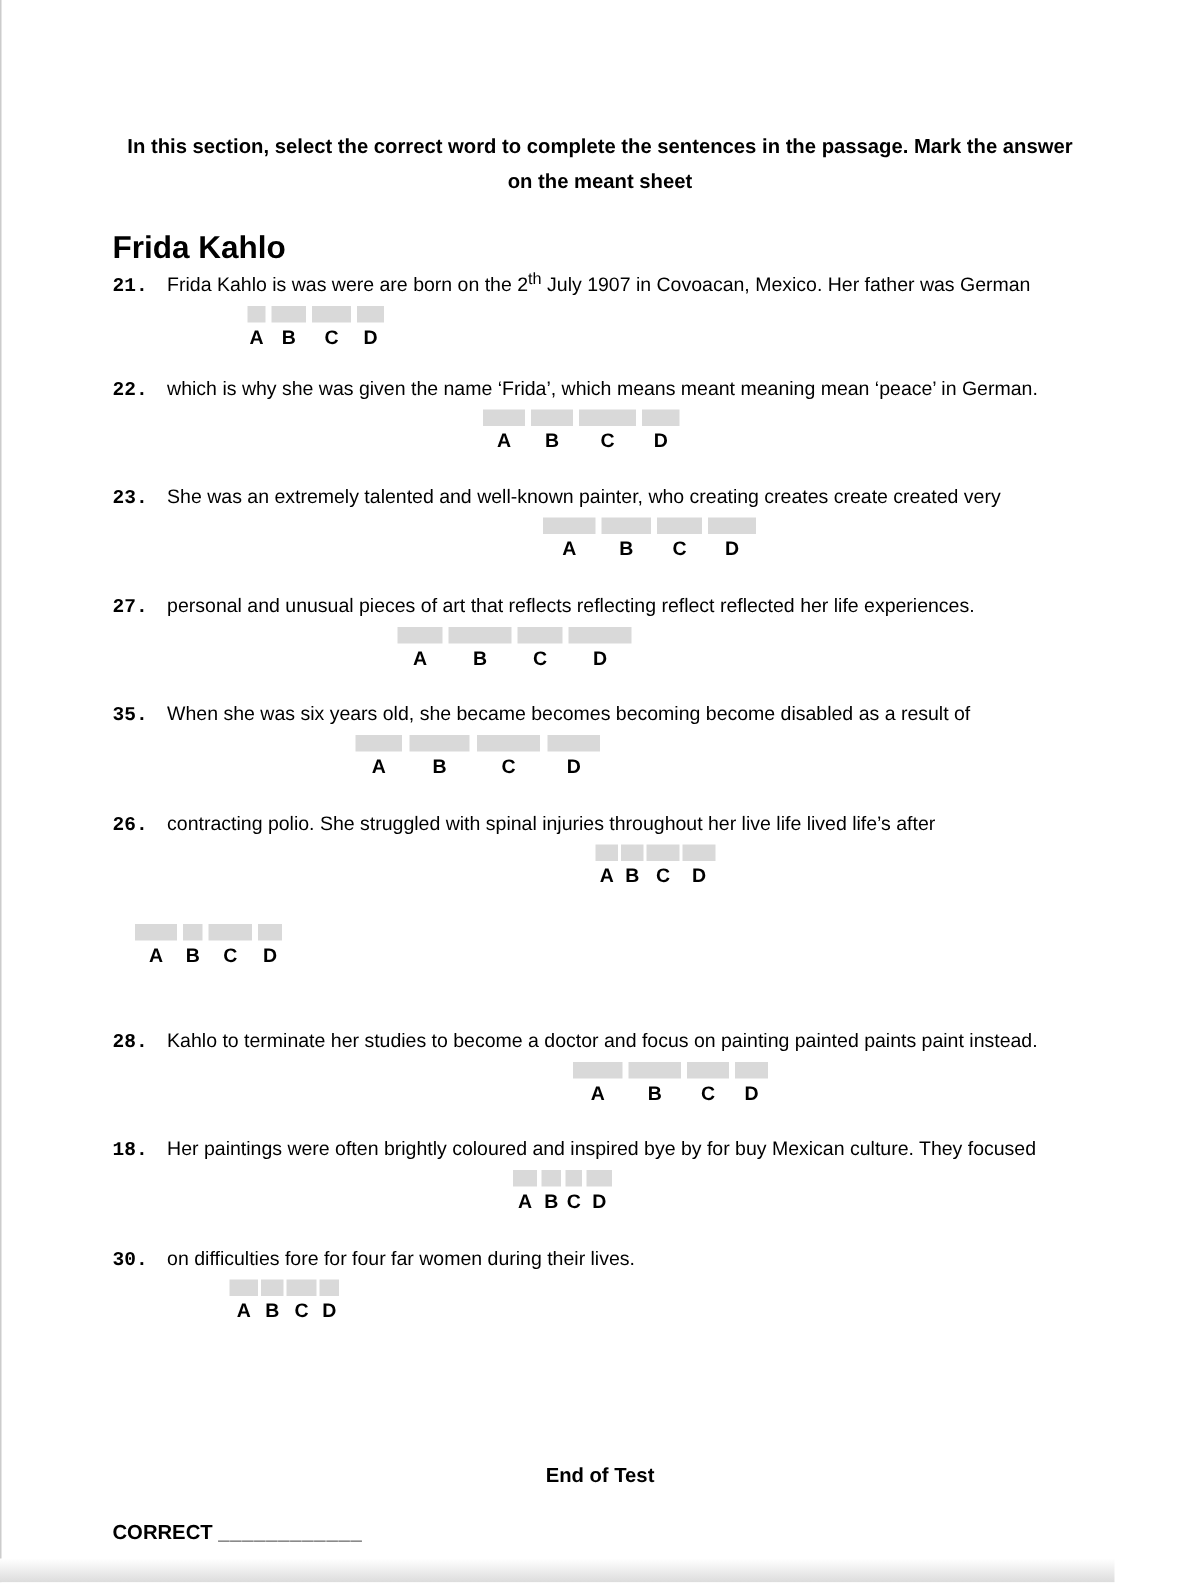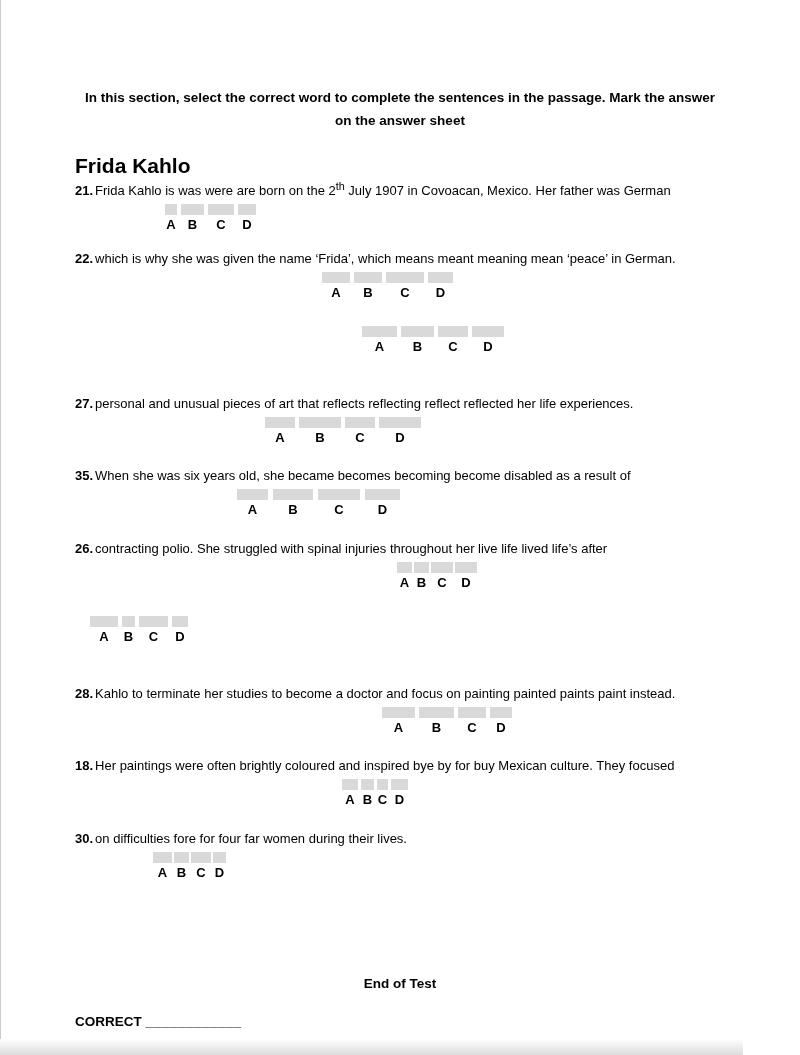--- a/index.html
+++ b/index.html
@@ -21,21 +21,21 @@
   .instruction{
     position:absolute;top:86px;left:55px;width:690px;
     text-align:center;font-weight:bold;font-size:13.5px;line-height:23px;
   }
   .doc-title{
     position:absolute;top:140px;left:75px;
     font-size:21px;font-weight:bold;
   }
   .question{position:absolute;left:75px;width:715px;}
   .q-text{margin:0;font-size:13px;line-height:18px;white-space:nowrap;}
-  .q-num{font-weight:bold;margin-right:2px;}
+  .q-num{font-weight:bold;margin-right:13px;font-family:Liberation Mono, monospace;}
   .answers{display:flex;margin-top:4px;}
   .opt{display:flex;flex-direction:column;align-items:center;}
   .box{height:11px;width:100%;background:#d9d9d9;}
   .letter{margin-top:3px;font-weight:bold;font-size:13px;line-height:13px;}
   .end-of-test{
     position:absolute;top:976px;left:0;width:800px;
     text-align:center;font-weight:bold;font-size:13.5px;
   }
   .fill-line{position:absolute;top:1014px;font-weight:bold;font-size:13.5px;white-space:nowrap;}
   .fill-correct{left:75px;}
@@ -43,21 +43,21 @@
   .blank{letter-spacing:0.5px;}
 </style>
 </head>
 <body>
 
 <div class="page">
   <div class="page-left-edge"></div>
 
   <div class="instruction">
     <span>In this section, select the correct word to complete the sentences in the passage. Mark the answer</span><br>
-    <span>on the answer sheet</span>
+    <span>on the meant sheet</span>
   </div>
 
   <h1 class="doc-title">Frida Kahlo</h1>
 
   <div class="question" style="top:177px">
     <p class="q-text">
       <span class="q-num">21.</span><span>Frida Kahlo is was were are born on the 2</span><sup>th</sup><span> July 1907 in Covoacan, Mexico. Her father was German</span>
     </p>
     <div class="answers" style="margin-left:90px;gap:4px">
       <div class="opt" style="width:12px">
@@ -97,20 +97,23 @@
           <div class="letter">C</div>
         </div>
       <div class="opt" style="width:25px">
           <div class="box"></div>
           <div class="letter">D</div>
         </div>
     </div>
   </div>
 
   <div class="question" style="top:322px">
+    <p class="q-text">
+      <span class="q-num">23.</span><span>She was an extremely talented and well-known painter, who creating creates create created very</span>
+    </p>
     <div class="answers" style="margin-left:287px;gap:4px">
       <div class="opt" style="width:35px">
           <div class="box"></div>
           <div class="letter">A</div>
         </div>
       <div class="opt" style="width:33px">
           <div class="box"></div>
           <div class="letter">B</div>
         </div>
       <div class="opt" style="width:30px">

